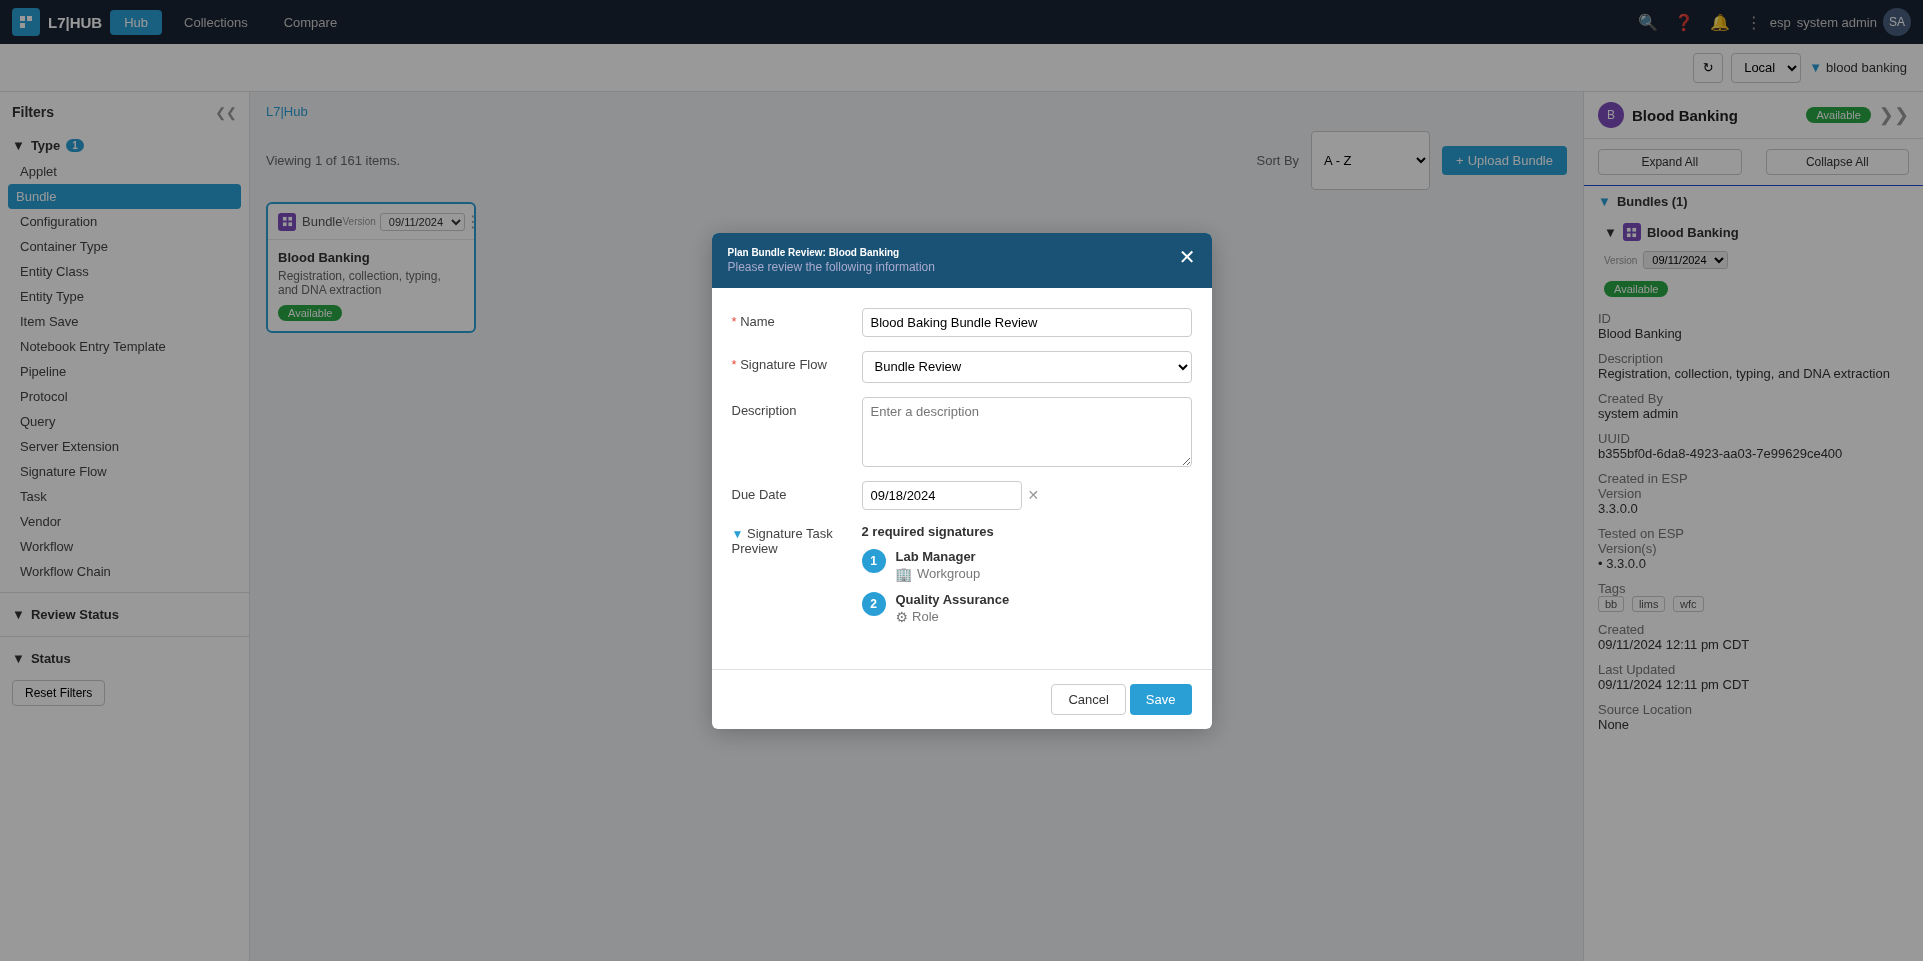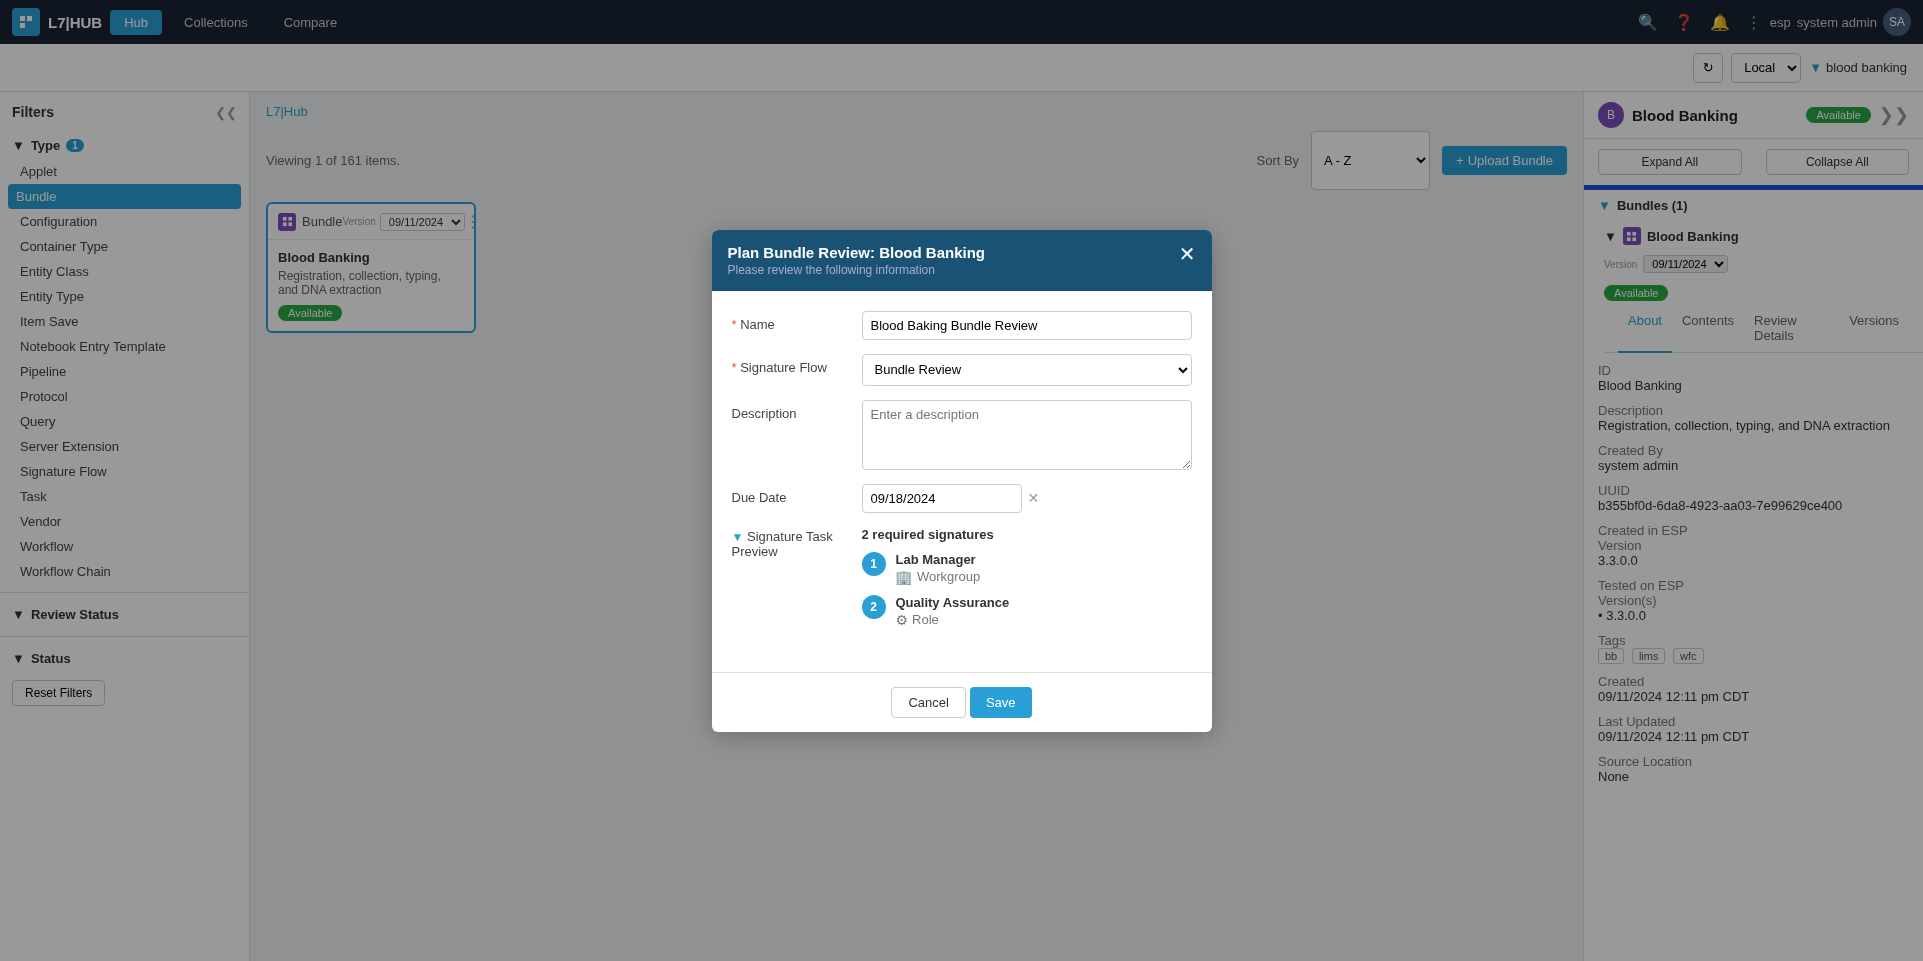--- a/index.html
+++ b/index.html
@@ -107,21 +107,21 @@
     }
     .right-panel-header {
       display: flex; align-items: center; justify-content: space-between;
       padding: 10px 14px; border-bottom: 1px solid #e0e0e0;
     }
     .rph-left { display: flex; align-items: center; gap: 8px; }
     .rph-icon { width: 26px; height: 26px; background: #7c4dbc; border-radius: 50%; display: flex; align-items: center; justify-content: center; color: white; font-size: 12px; }
     .rph-title { font-weight: 600; font-size: 15px; color: #222; }
     .rph-badge { background: #28a745; color: white; border-radius: 10px; padding: 2px 10px; font-size: 11px; }
     .rph-toggle { color: #999; font-size: 18px; cursor: pointer; }
-    .rp-actions { display: flex; gap: 24px; padding: 10px 14px; border-bottom: 5px solid #1d4ed8; }
+    .rp-actions { display: flex; gap: 24px; padding: 10px 14px; border-bottom: 1px solid #1d4ed8; }
     .rp-action-btn { flex: 1; border: 1px solid #ccc; background: #fff; border-radius: 4px; padding: 5px; cursor: pointer; font-size: 12px; color: #333; text-align: center; }
     .rp-section-header { display: flex; align-items: center; gap: 6px; padding: 8px 14px; font-weight: 600; color: #333; cursor: pointer; }
     .rp-section-toggle { color: #2a9fd6; }
     .rp-bundle-header { display: flex; align-items: center; gap: 6px; padding: 6px 14px 6px 20px; font-weight: 600; color: #333; cursor: pointer; }
     .bundle-icon { width: 18px; height: 18px; background: #7c4dbc; border-radius: 3px; display: flex; align-items: center; justify-content: center; }
     .bundle-icon svg { fill: white; width: 11px; height: 11px; }
     .rp-tabs { display: flex; border-bottom: 1px solid #e0e0e0; padding: 0 14px; margin-left: 20px; }
     .rp-tab { padding: 8px 10px; cursor: pointer; font-size: 13px; color: #666; border-bottom: 2px solid transparent; margin-bottom: -1px; }
     .rp-tab.active { color: #2a9fd6; border-bottom-color: #2a9fd6; font-weight: 500; }
     .rp-detail { padding: 10px 14px; }
@@ -140,21 +140,21 @@
       background: rgba(0,0,0,0.4); z-index: 200; display: flex; align-items: center; justify-content: center;
     }
     .modal {
       background: #fff; border-radius: 6px; width: 500px; box-shadow: 0 4px 24px rgba(0,0,0,0.25);
       overflow: hidden;
     }
     .modal-header {
       background: #1a5276; color: white; padding: 14px 16px;
       display: flex; align-items: flex-start; justify-content: space-between;
     }
-    .modal-title { font-size: 15px; font-weight: 600; }
+    .modal-title { font-size: 10px; font-weight: 600; }
     .modal-subtitle { font-size: 12px; color: #aac; margin-top: 2px; }
     .modal-close { background: none; border: none; color: white; font-size: 20px; cursor: pointer; margin-top: -2px; }
     .modal-body { padding: 20px 20px; }
     .form-row { display: flex; align-items: flex-start; margin-bottom: 14px; }
     .form-label { width: 130px; flex-shrink: 0; color: #444; padding-top: 6px; font-size: 13px; }
     .form-label.required::before { content: '* '; color: #e74c3c; }
     .form-control {
       flex: 1; border: 1px solid #ccc; border-radius: 4px; padding: 6px 8px;
       font-size: 13px; background: #fff;
     }
@@ -164,21 +164,21 @@
     .date-clear { color: #999; cursor: pointer; font-size: 14px; }
     .sig-preview-section { margin-top: 0; }
     .sig-preview-toggle { color: #2a9fd6; font-size: 12px; }
     .sig-required { font-size: 13px; font-weight: 600; color: #333; margin-bottom: 10px; }
     .sig-item { display: flex; align-items: flex-start; gap: 10px; margin-bottom: 10px; }
     .sig-num { width: 24px; height: 24px; background: #2a9fd6; color: white; border-radius: 50%; display: flex; align-items: center; justify-content: center; font-size: 12px; font-weight: bold; flex-shrink: 0; }
     .sig-info { display: flex; flex-direction: column; }
     .sig-name { font-weight: 600; color: #333; }
     .sig-type { display: flex; align-items: center; gap: 4px; color: #777; font-size: 12px; margin-top: 2px; }
     .sig-type-icon { font-size: 14px; }
-    .modal-footer { display: flex; justify-content: center; gap: 4px; padding: 14px 20px; border-top: 1px solid #e0e0e0; }
+    .modal-footer { display: flex; justify-content: flex-end; gap: 4px; padding: 14px 20px; border-top: 1px solid #e0e0e0; }
     .btn-cancel { border: 1px solid #ccc; background: #fff; border-radius: 4px; padding: 7px 16px; cursor: pointer; font-size: 13px; color: #333; }
     .btn-save { background: #2a9fd6; color: white; border: none; border-radius: 4px; padding: 7px 16px; cursor: pointer; font-size: 13px; font-weight: 500; }
   </style>
 </head>
 <body>
 
 <nav class="top-nav">
   <div class="nav-logo-icon">
     <svg viewBox="0 0 16 16">
         <path d="M2 2h5v5H2zm7 0h5v5h-5zm-7 7h5v5H2zm7 7h5v5h-5z"></path>
@@ -350,26 +350,20 @@
     </div>
 
     <div class="rp-version-row">
       <span class="rp-version-label">Version</span>
       <select class="rp-version-select">
         <option>09/11/2024</option>
       </select>
     </div>
     <span class="rp-available">Available</span>
 
-    <div class="rp-tabs">
-      <div class="rp-tab active">About</div>
-      <div class="rp-tab">Contents</div>
-      <div class="rp-tab">Review Details</div>
-      <div class="rp-tab">Versions</div>
-    </div>
 
     <div class="rp-detail">
       <div class="rp-detail-row">
         <span class="rp-detail-label">ID</span>
         <span class="rp-detail-value">Blood Banking</span>
       </div>
       <div class="rp-detail-row">
         <span class="rp-detail-label">Description</span>
         <span class="rp-detail-value">Registration, collection, typing, and DNA extraction</span>
       </div>

